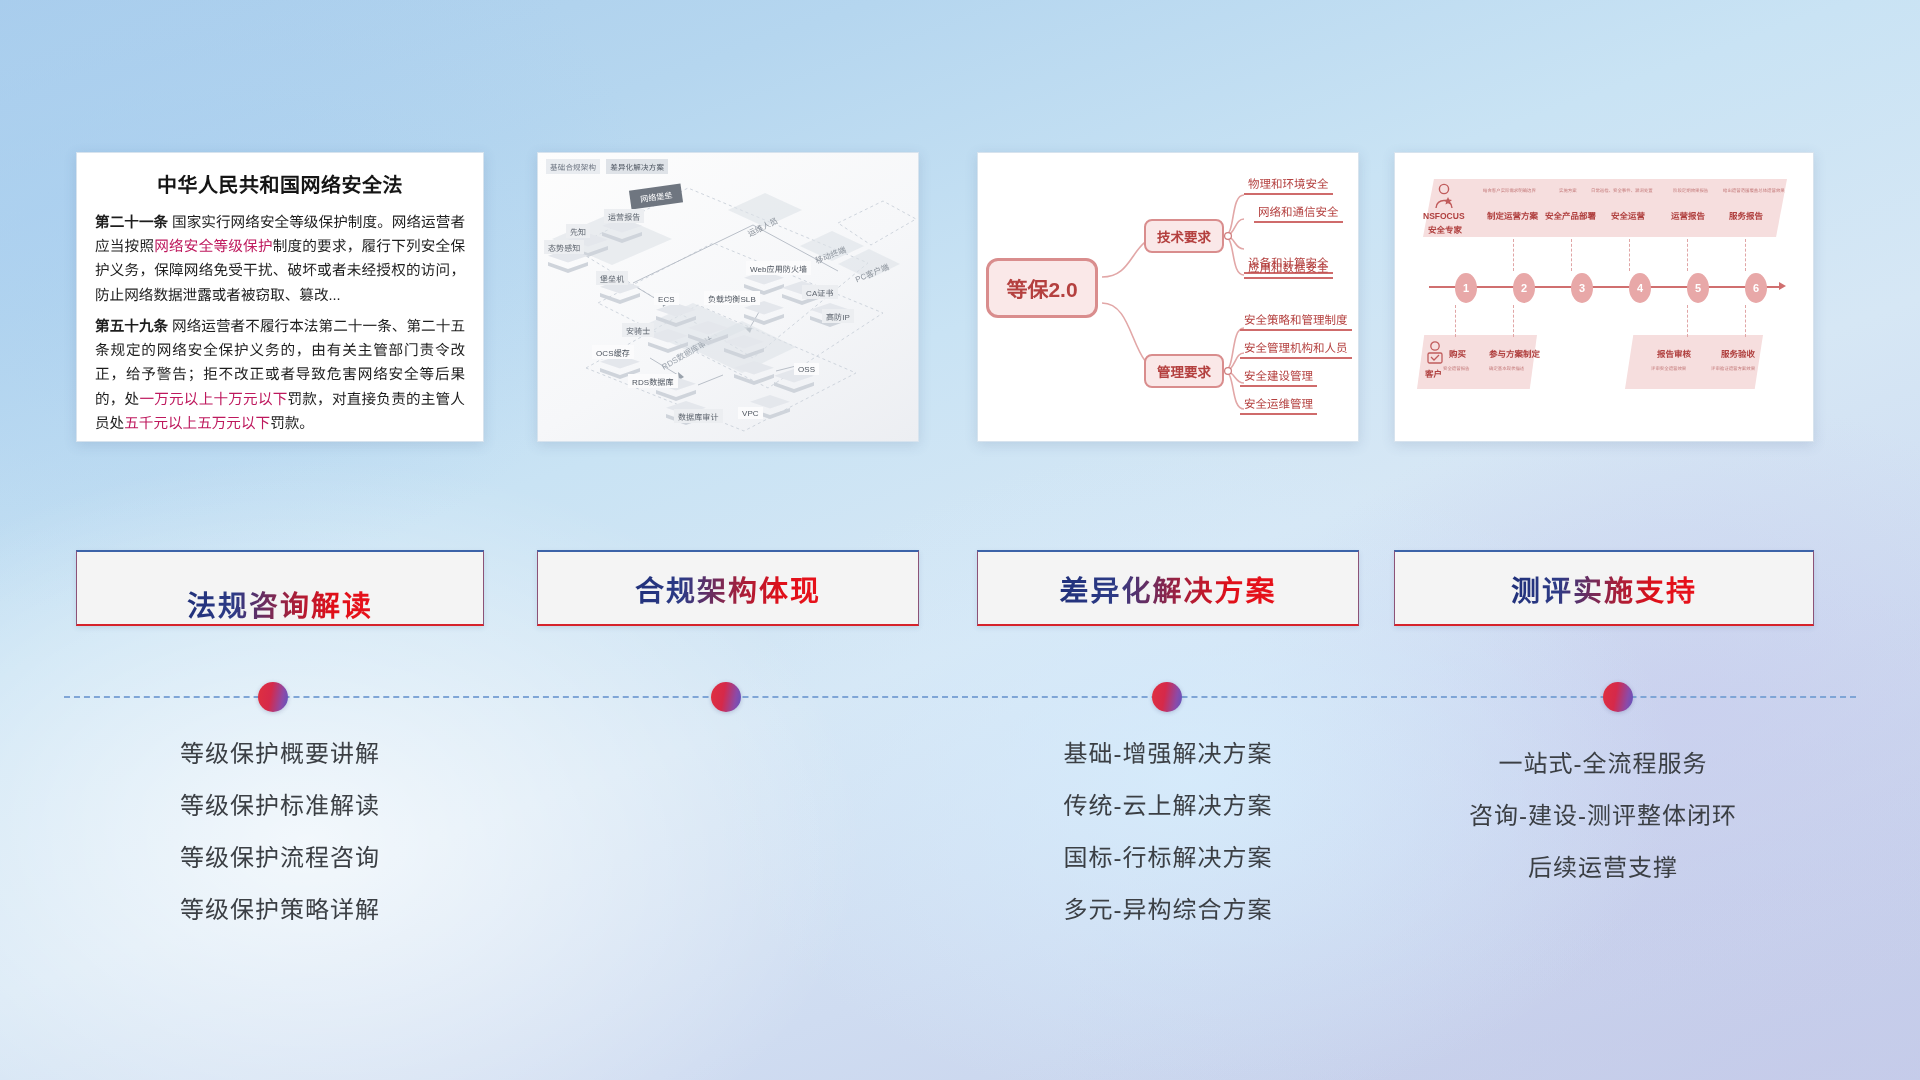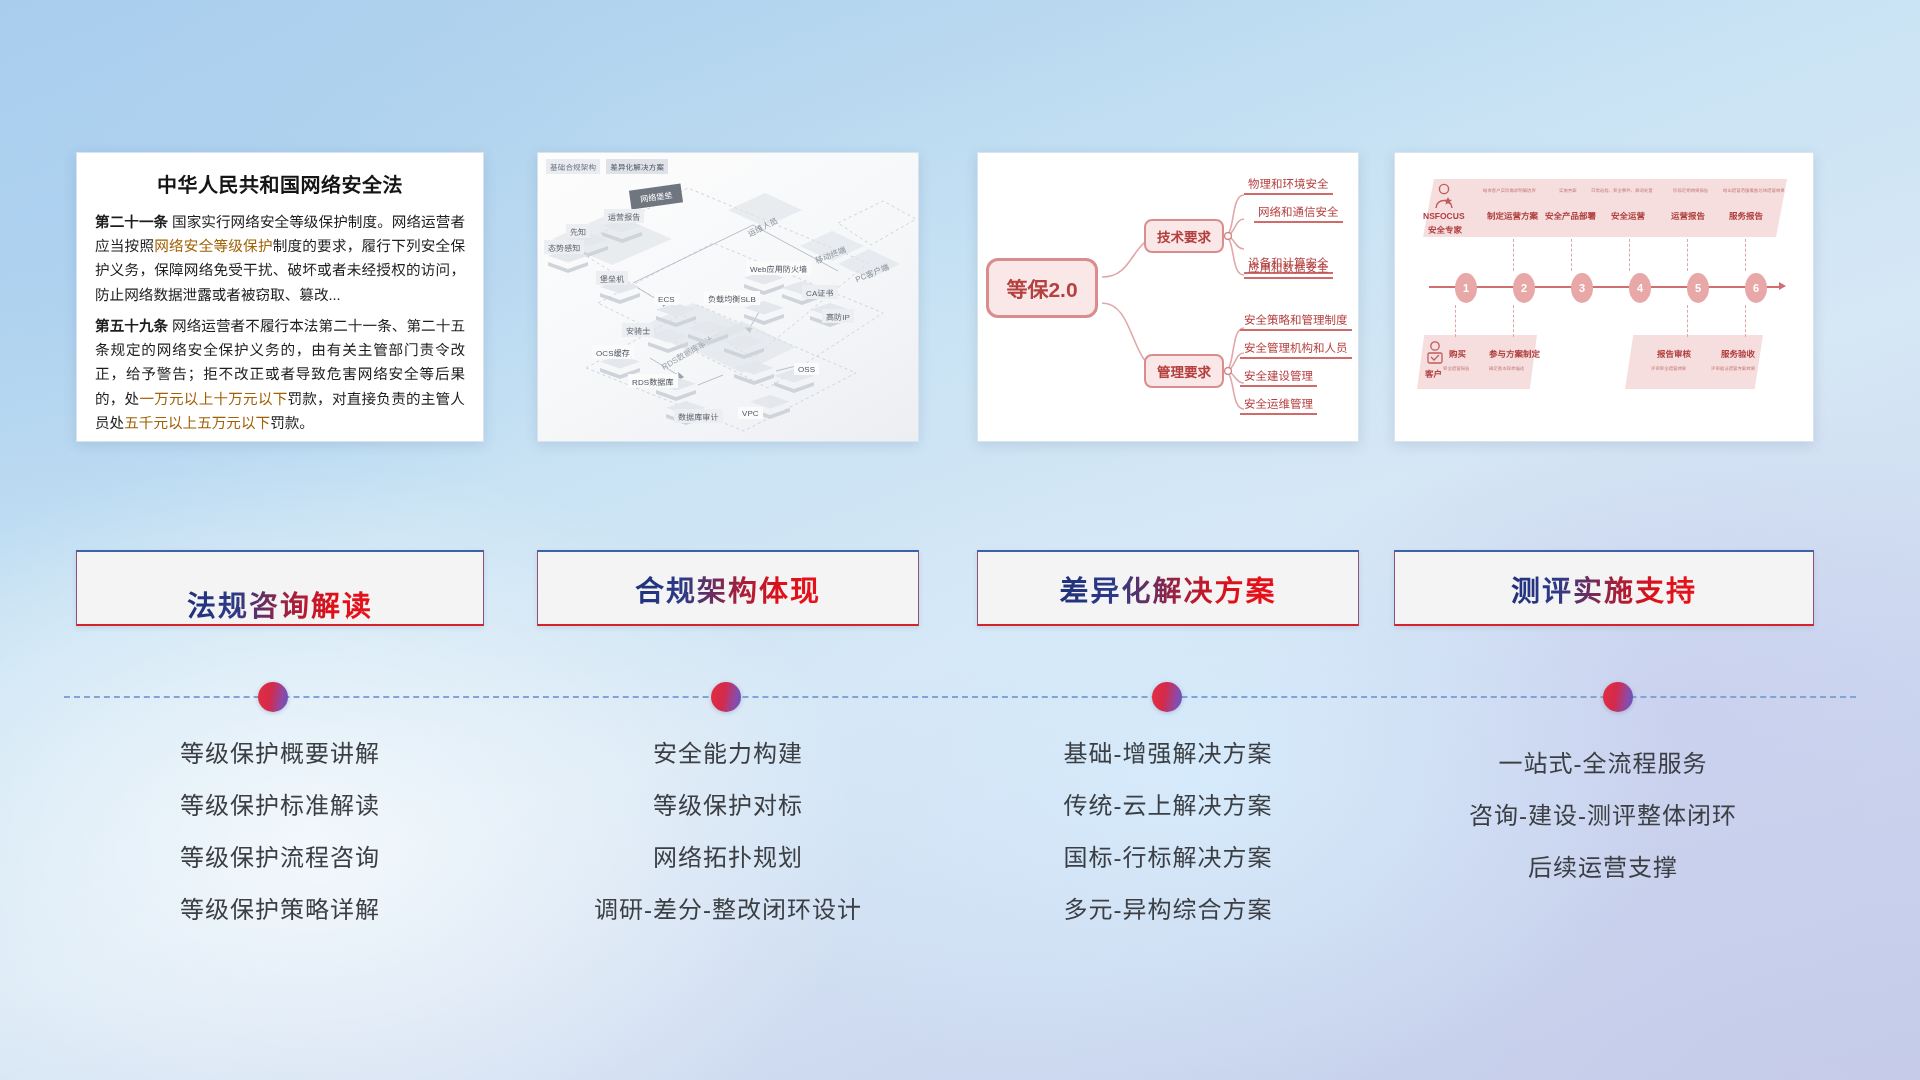--- a/index.html
+++ b/index.html
@@ -31,21 +31,21 @@
   .card.c3{ left:977px; width:382px; }
   .card.c4{ left:1394px;width:420px;text-align:right; }
 
   
   .law{ padding:16px 18px 10px 18px; }
   .law h3{ text-align:center; font-size:20px; font-weight:bold; color:#151515;
            letter-spacing:.5px; margin-bottom:12px; }
   .law p{ font-size:14.6px; line-height:1.66; color:#1d1d1d; text-align:justify; }
   .law p + p{ margin-top:7px; }
   .law b{ font-weight:bold;font-family:Liberation Serif, serif; }
-  .law .r{ color:#a16207;margin-top:40px; }
+  .law .r{ color:#be185d;margin-top:40px; }
 
   
   .arch{ position:relative; width:100%; height:100%;
          background:linear-gradient(150deg,#fdfdfd 0%,#f6f7f9 55%,#eceef2 100%); }
   .arch .tabs{ position:absolute; left:8px; top:6px; display:flex; gap:6px; }
   .arch .tab{ font-size:7.5px; color:#6c7480; background:#e9ecf0; padding:2px 4px; letter-spacing:.2px; }
   .arch .tab.on{ background:#dfe3e8; color:#4c545f; }
   .arch svg{ position:absolute; inset:0; }
   .lbl{ position:absolute; font-size:8px; color:#5d646e; background:#eceef1;
         padding:1.5px 4px; white-space:nowrap; letter-spacing:.1px; }
@@ -402,26 +402,20 @@
   <div class="dot d2"></div>
   <div class="dot d3"></div>
   <div class="dot d4"></div>
 
   <div class="col l1">
     <div class="it">等级保护概要讲解</div>
     <div class="it">等级保护标准解读</div>
     <div class="it">等级保护流程咨询</div>
     <div class="it">等级保护策略详解</div>
   </div>
-  <div class="col l2">
-    <div class="it">安全能力构建</div>
-    <div class="it">等级保护对标</div>
-    <div class="it">网络拓扑规划</div>
-    <div class="it">调研-差分-整改闭环设计</div>
-  </div>
   <div class="col l3">
     <div class="it">基础-增强解决方案</div>
     <div class="it">传统-云上解决方案</div>
     <div class="it">国标-行标解决方案</div>
     <div class="it">多元-异构综合方案</div>
   </div>
   <div class="col l4">
     <div class="it">一站式-全流程服务</div>
     <div class="it">咨询-建设-测评整体闭环</div>
     <div class="it">后续运营支撑</div>

